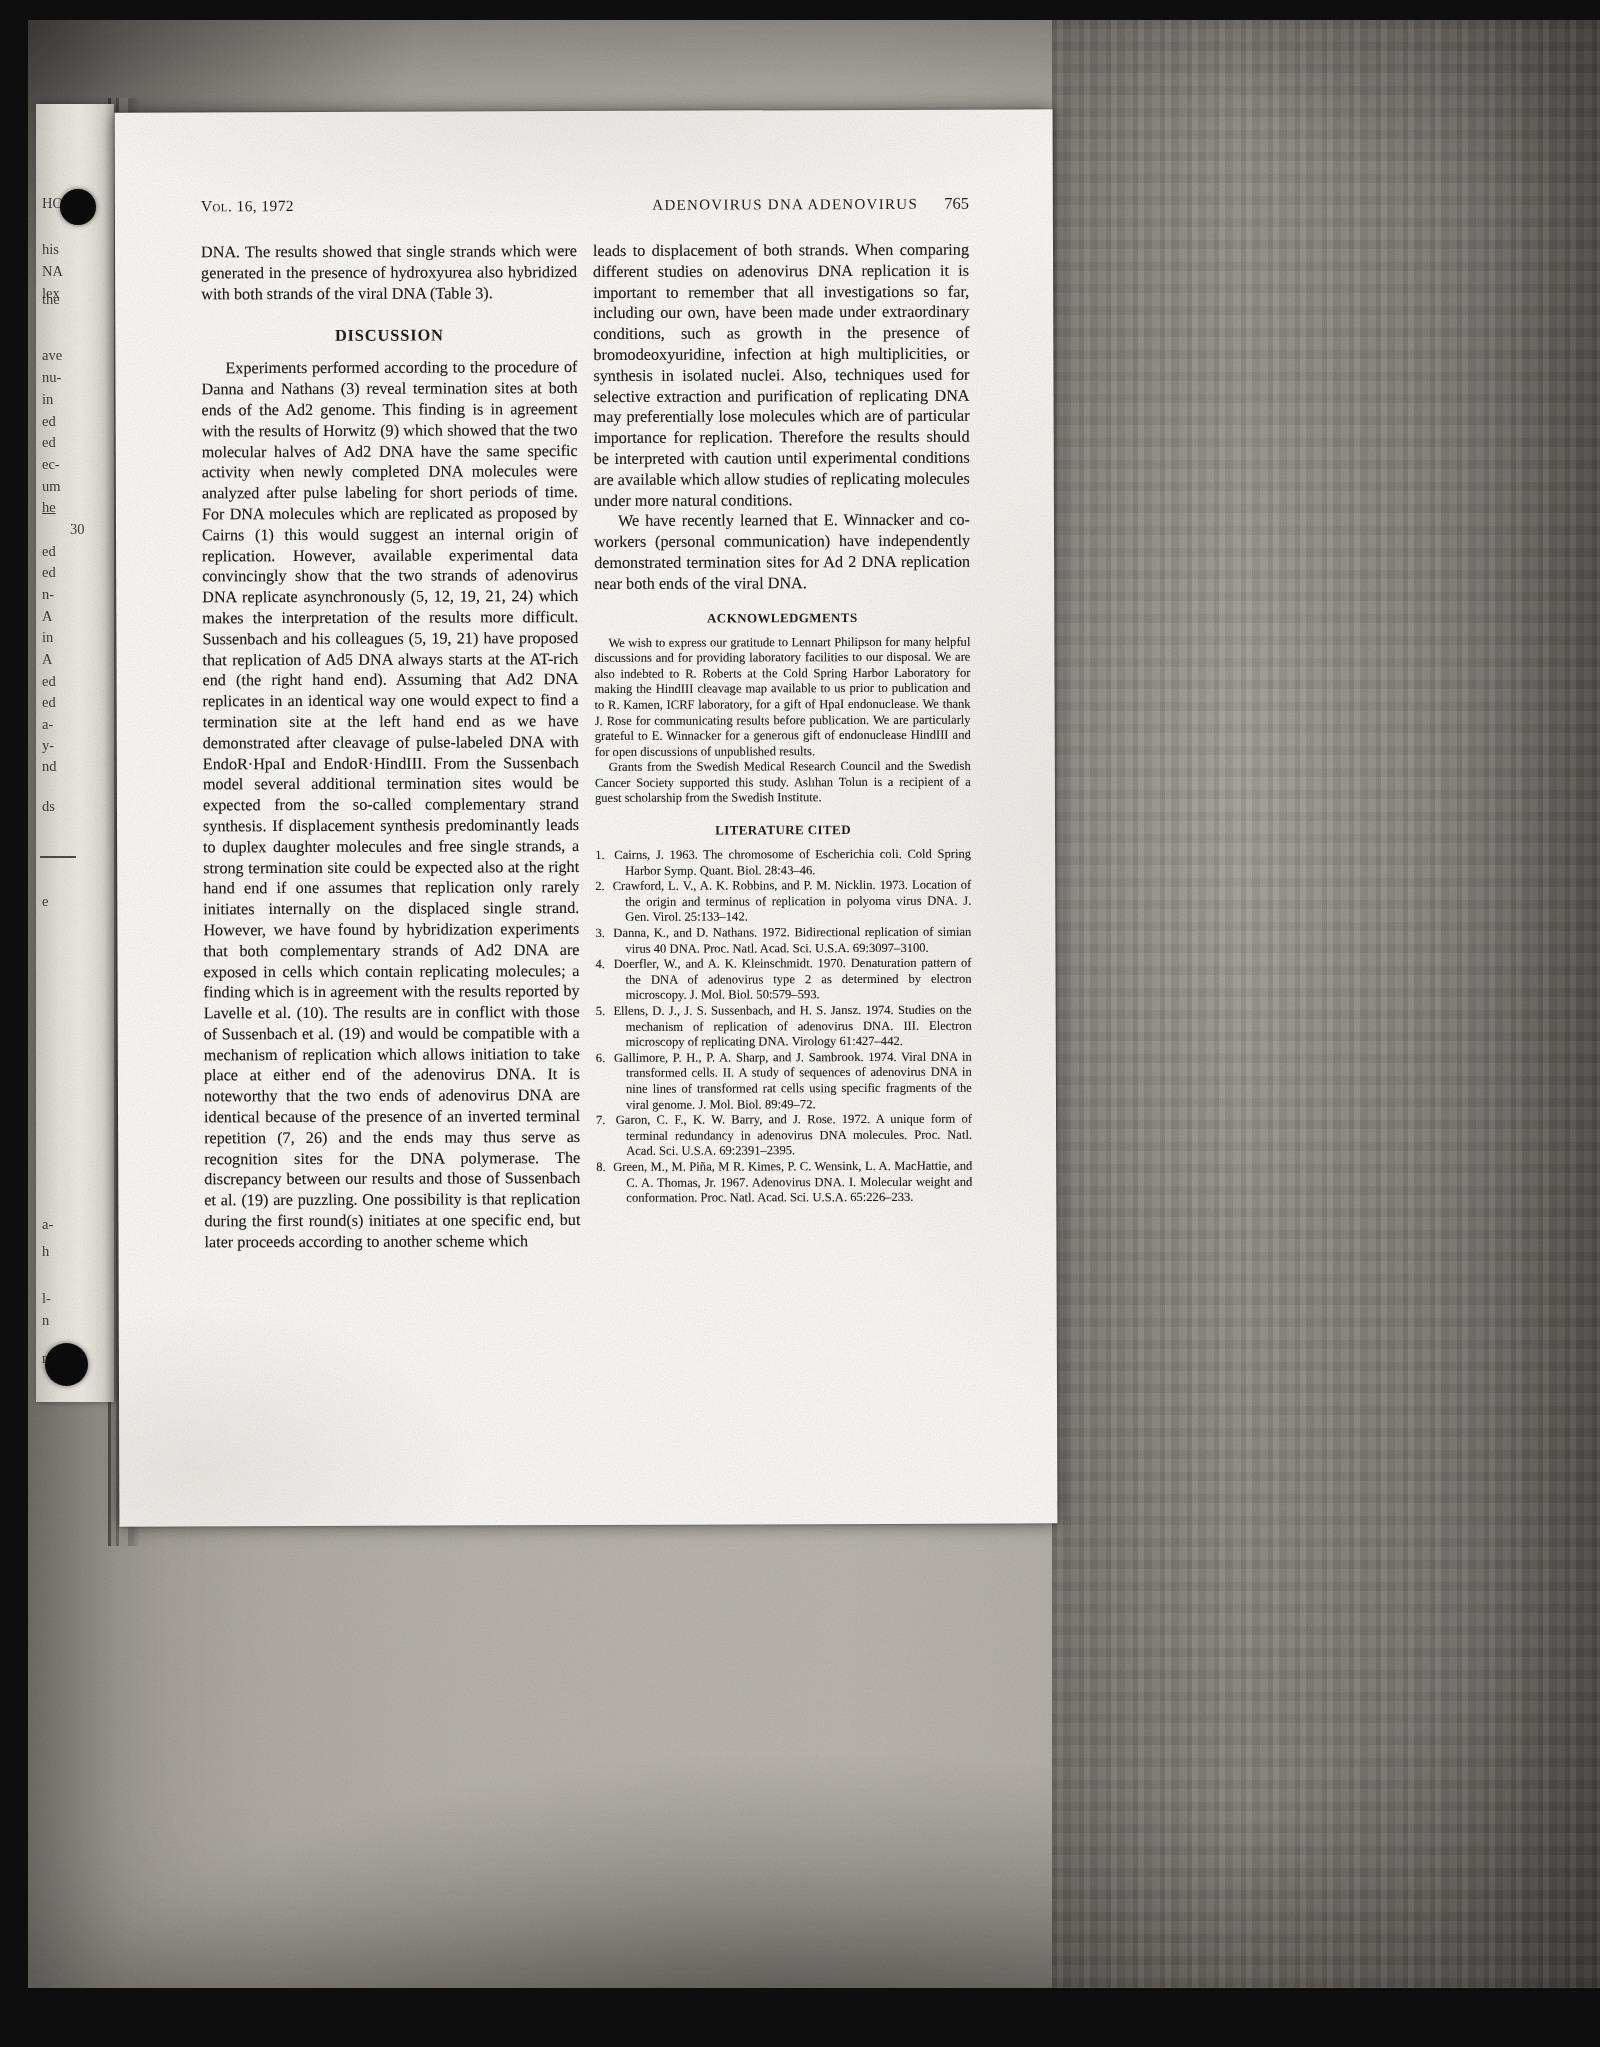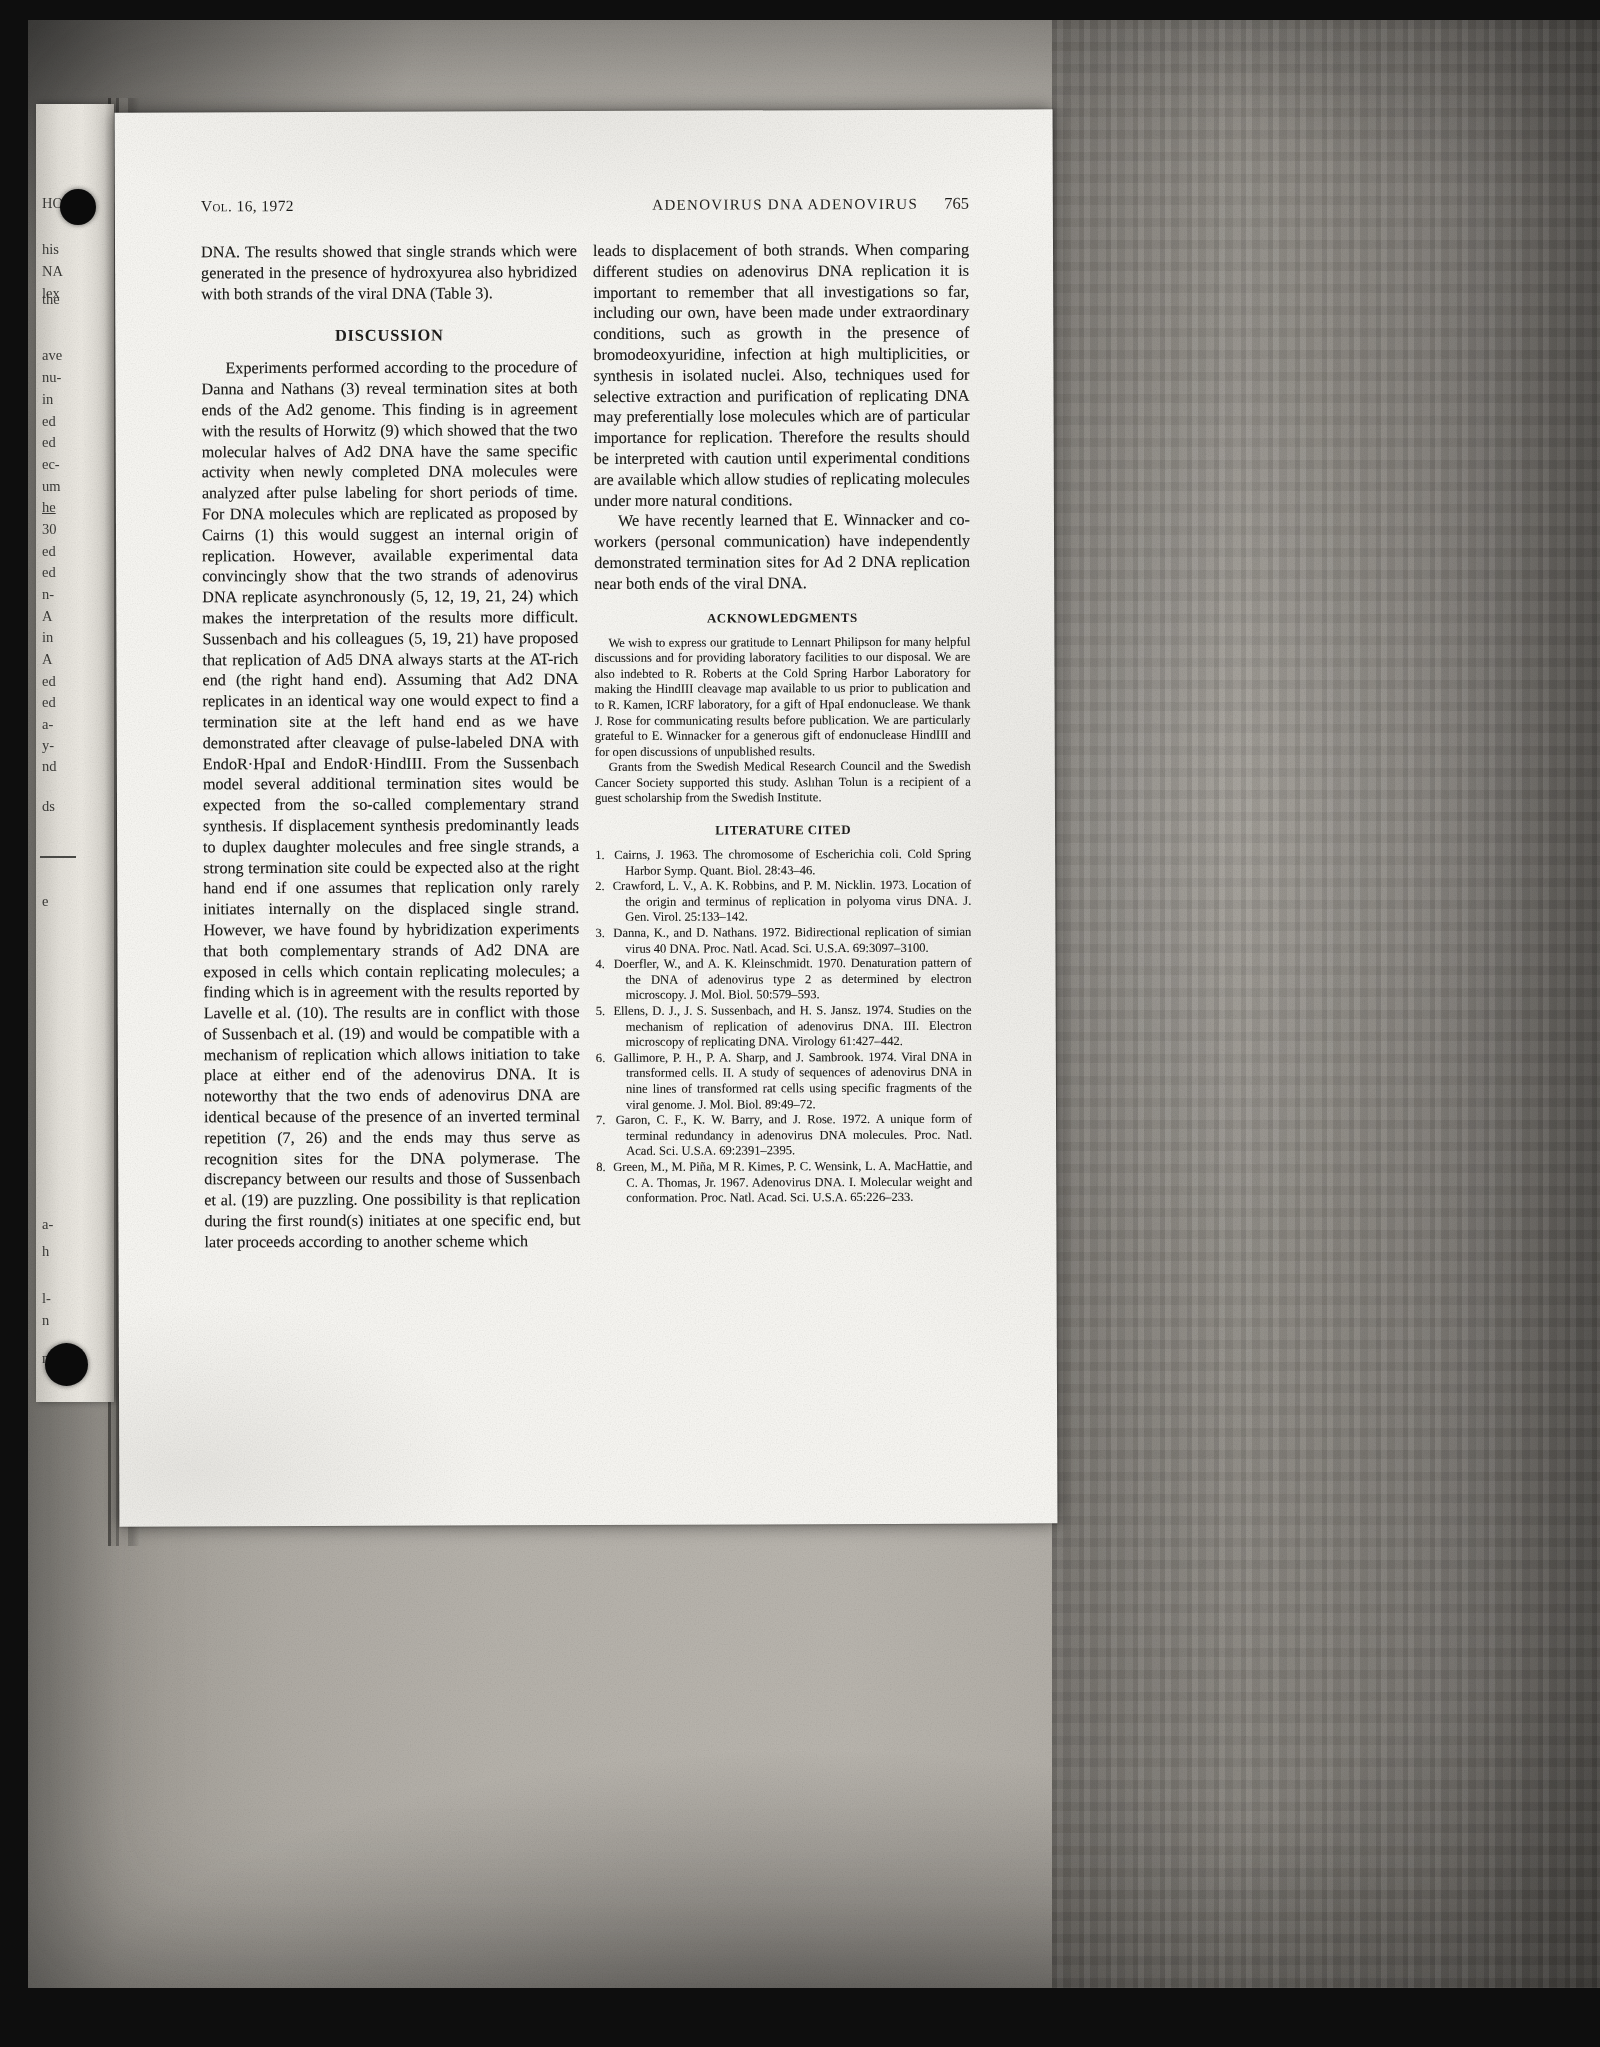--- a/index.html
+++ b/index.html
@@ -91,21 +91,21 @@
       <span class="frag" style="top: 182px;">lex</span>
       <span class="frag" style="top: 188px;">the</span>
       <span class="frag" style="top: 244px;">ave</span>
       <span class="frag" style="top: 266px;">nu-</span>
       <span class="frag" style="top: 288px;">in</span>
       <span class="frag" style="top: 310px;">ed</span>
       <span class="frag" style="top: 331px;">ed</span>
       <span class="frag" style="top: 353px;">ec-</span>
       <span class="frag" style="top: 375px; text-align: right;">um</span>
       <span class="frag" style="top: 396px; text-decoration: underline;">he</span>
-      <span class="frag" style="top: 418px;">30</span>
+      <span class="frag" style="top: 418px; margin-left: 28px;">30</span>
       <span class="frag" style="top: 440px;">ed</span>
       <span class="frag" style="top: 461px;">ed</span>
       <span class="frag" style="top: 483px;">n-</span>
       <span class="frag" style="top: 505px;">A</span>
       <span class="frag" style="top: 526px;">in</span>
       <span class="frag" style="top: 548px;">A</span>
       <span class="frag" style="top: 570px;">ed</span>
       <span class="frag" style="top: 591px;">ed</span>
       <span class="frag" style="top: 613px;">a-</span>
       <span class="frag" style="top: 634px;">y-</span>

